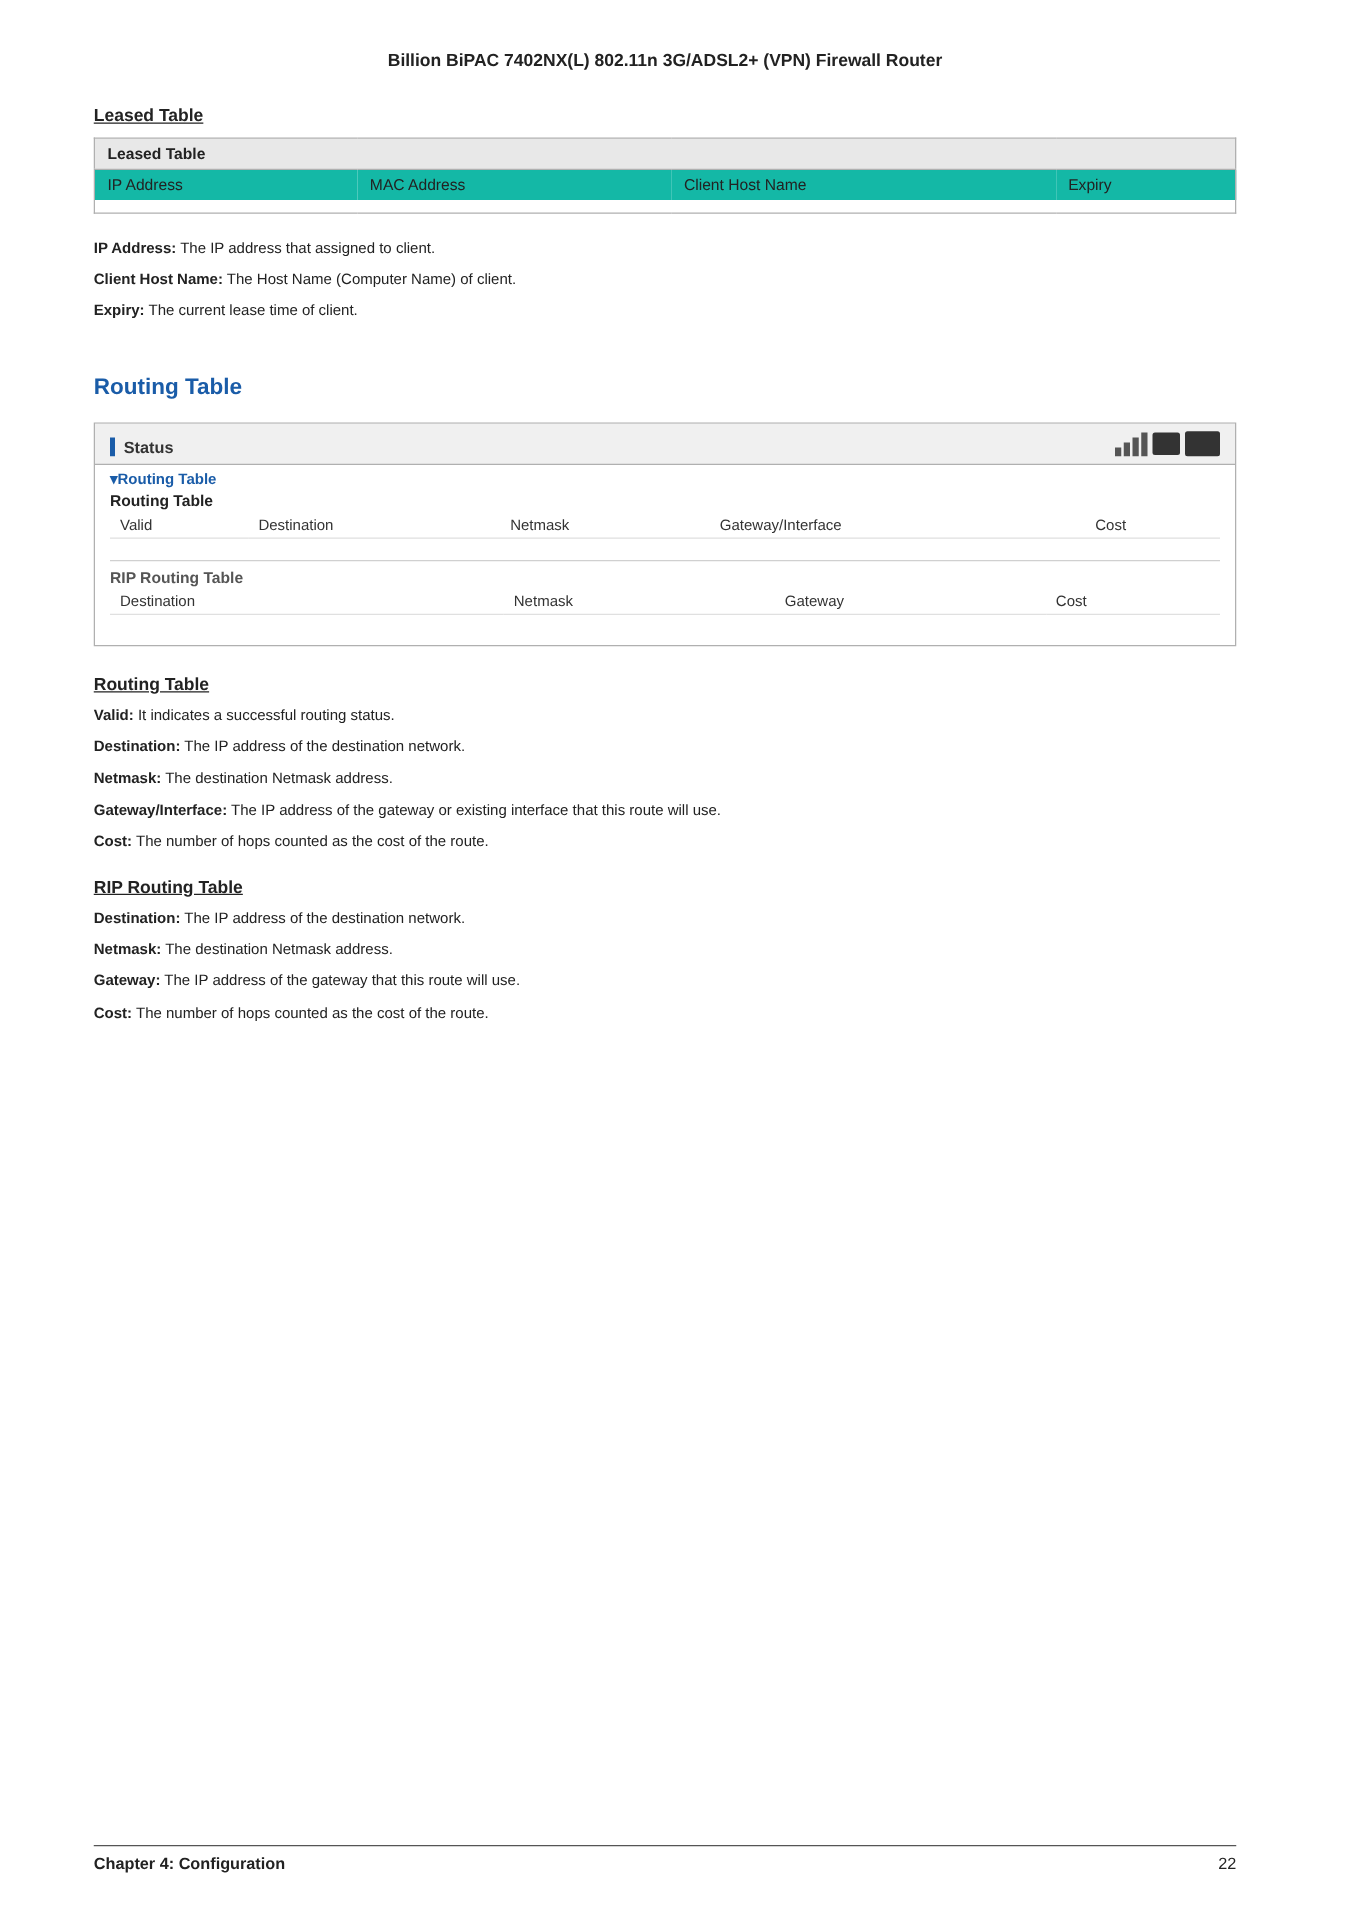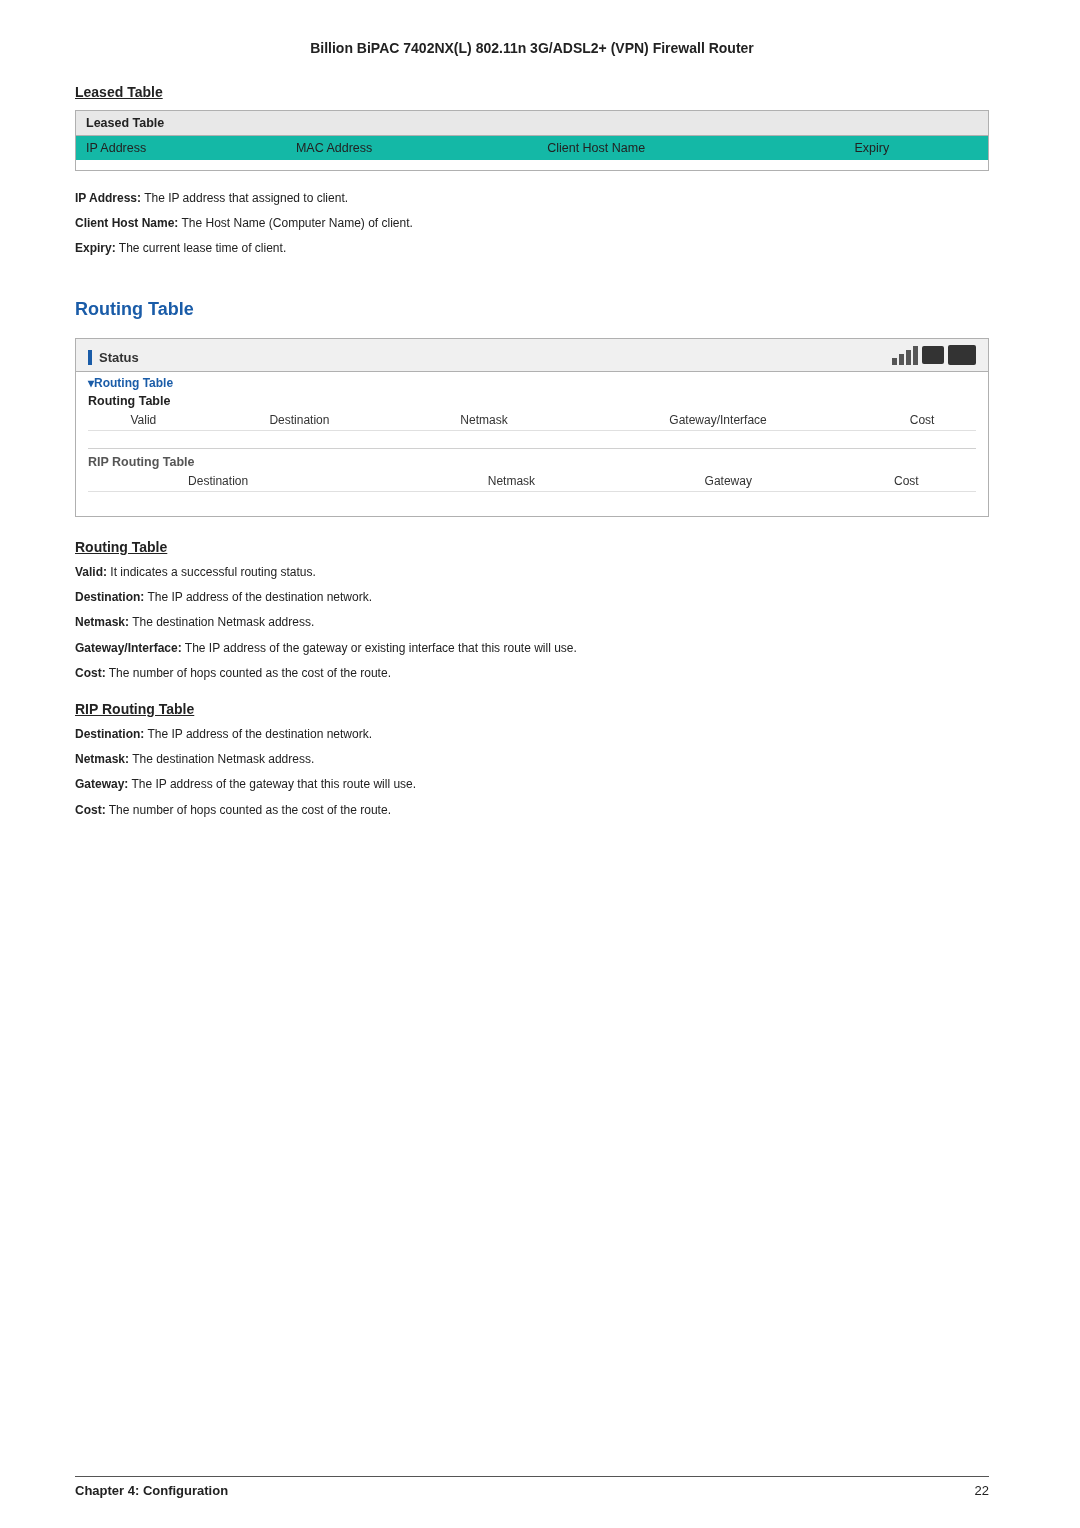--- a/index.html
+++ b/index.html
@@ -150,21 +150,21 @@
     .inner-router-table {
       width: 100%;
       border-collapse: collapse;
       font-size: 12px;
       margin-bottom: 10px;
     }
     .inner-router-table th {
       padding: 3px 8px;
       font-weight: normal;
       color: #333;
-      text-align: center;
+      text-align: left;
       background: #fff;
       border-bottom: 1px solid #e0e0e0;
     }
     .inner-router-table td {
       padding: 3px 8px;
       color: #333;
       text-align: left;
     }
     .rip-section {
       border-top: 1px solid #d0d0d0;

